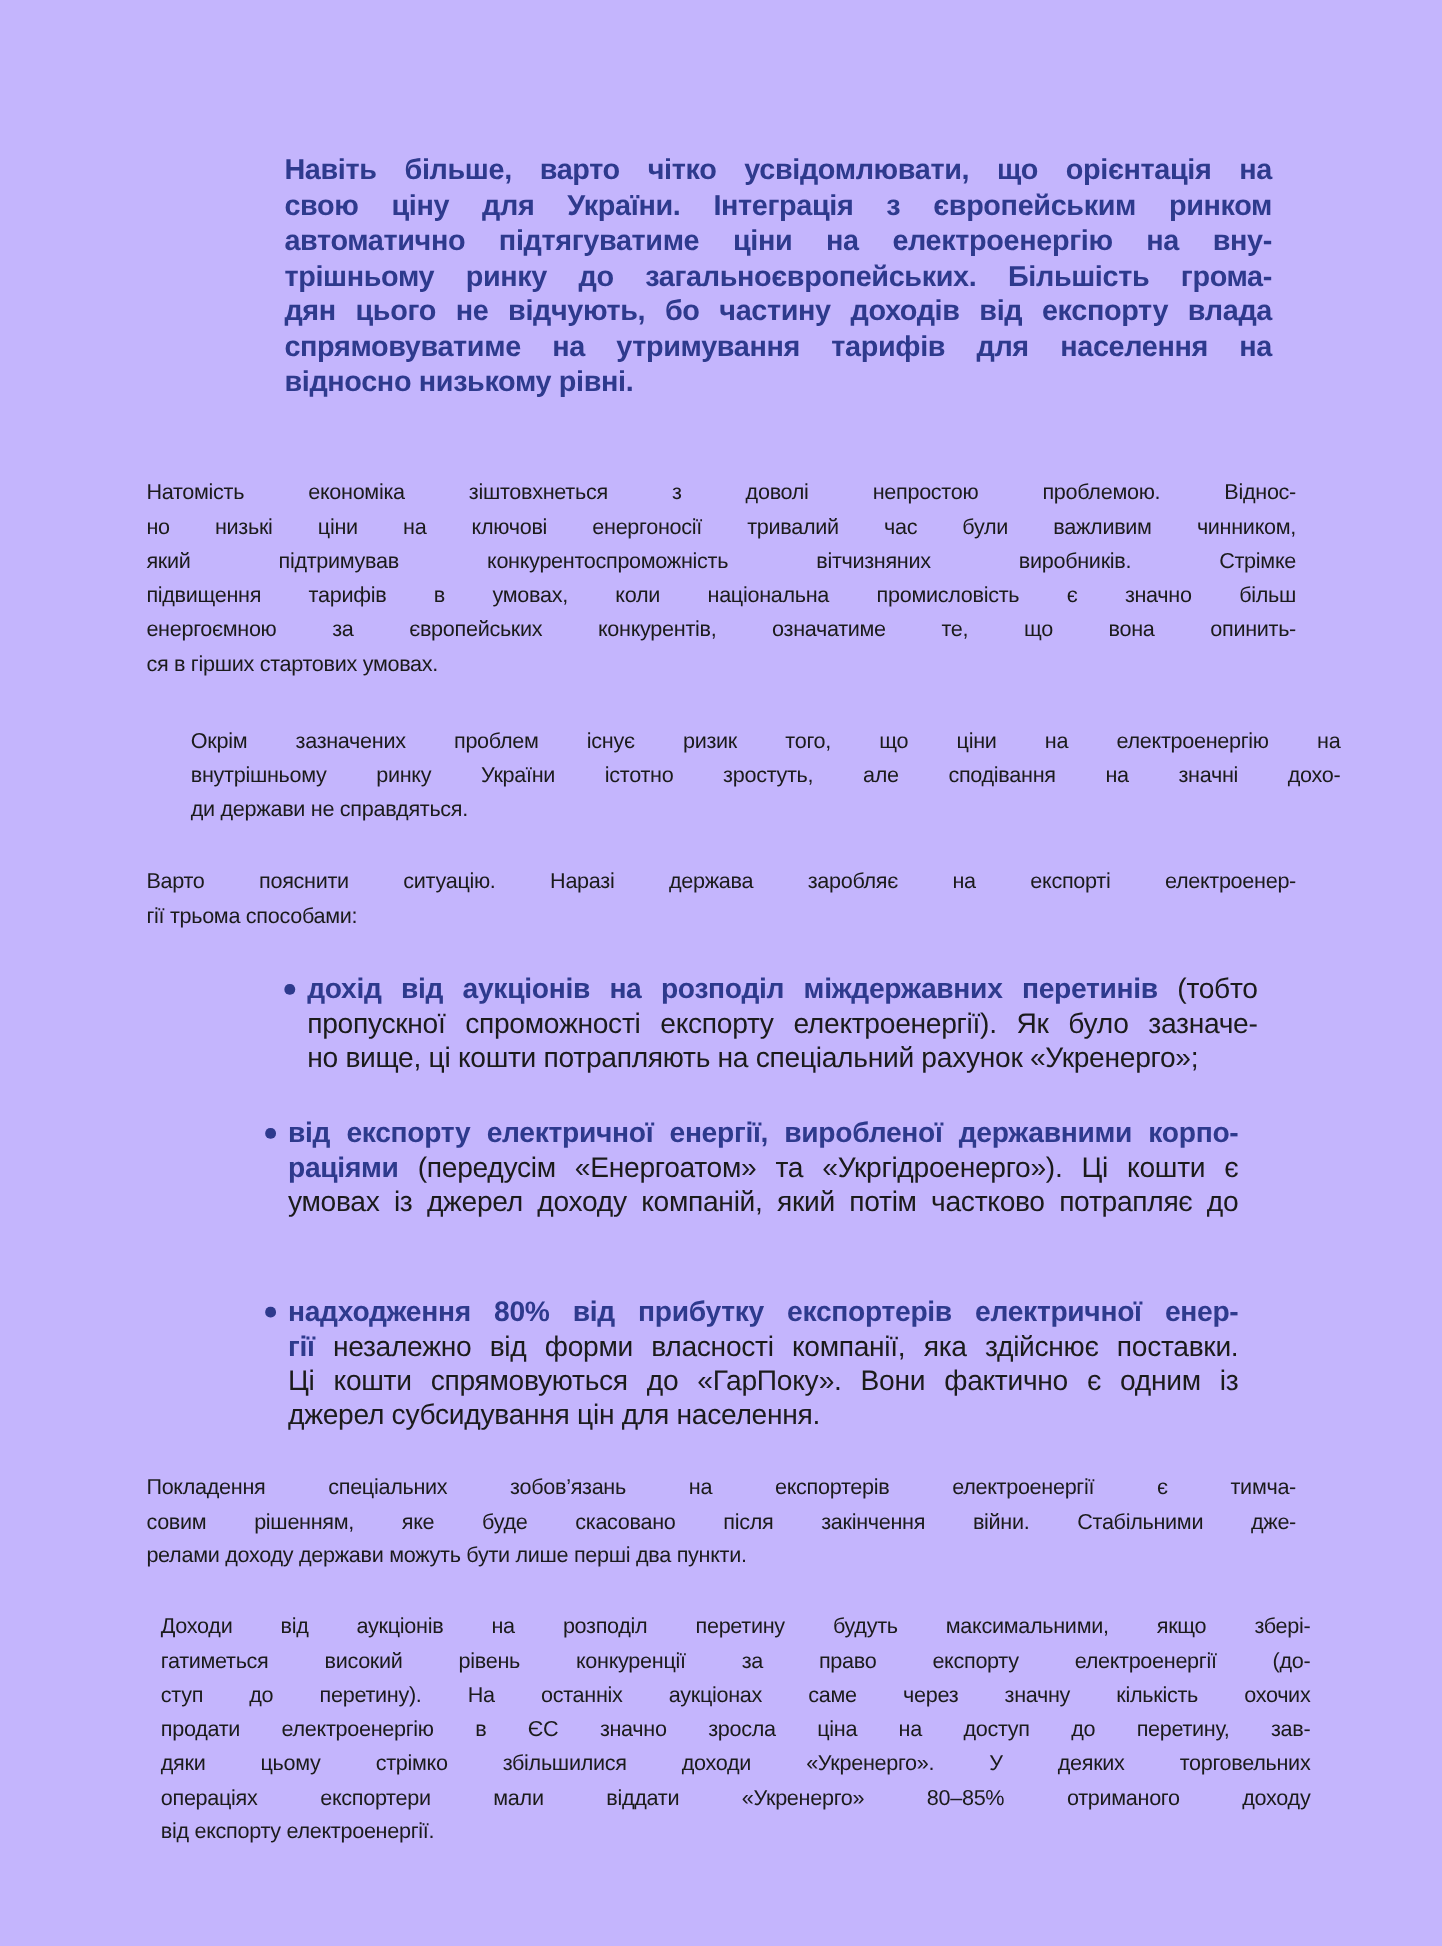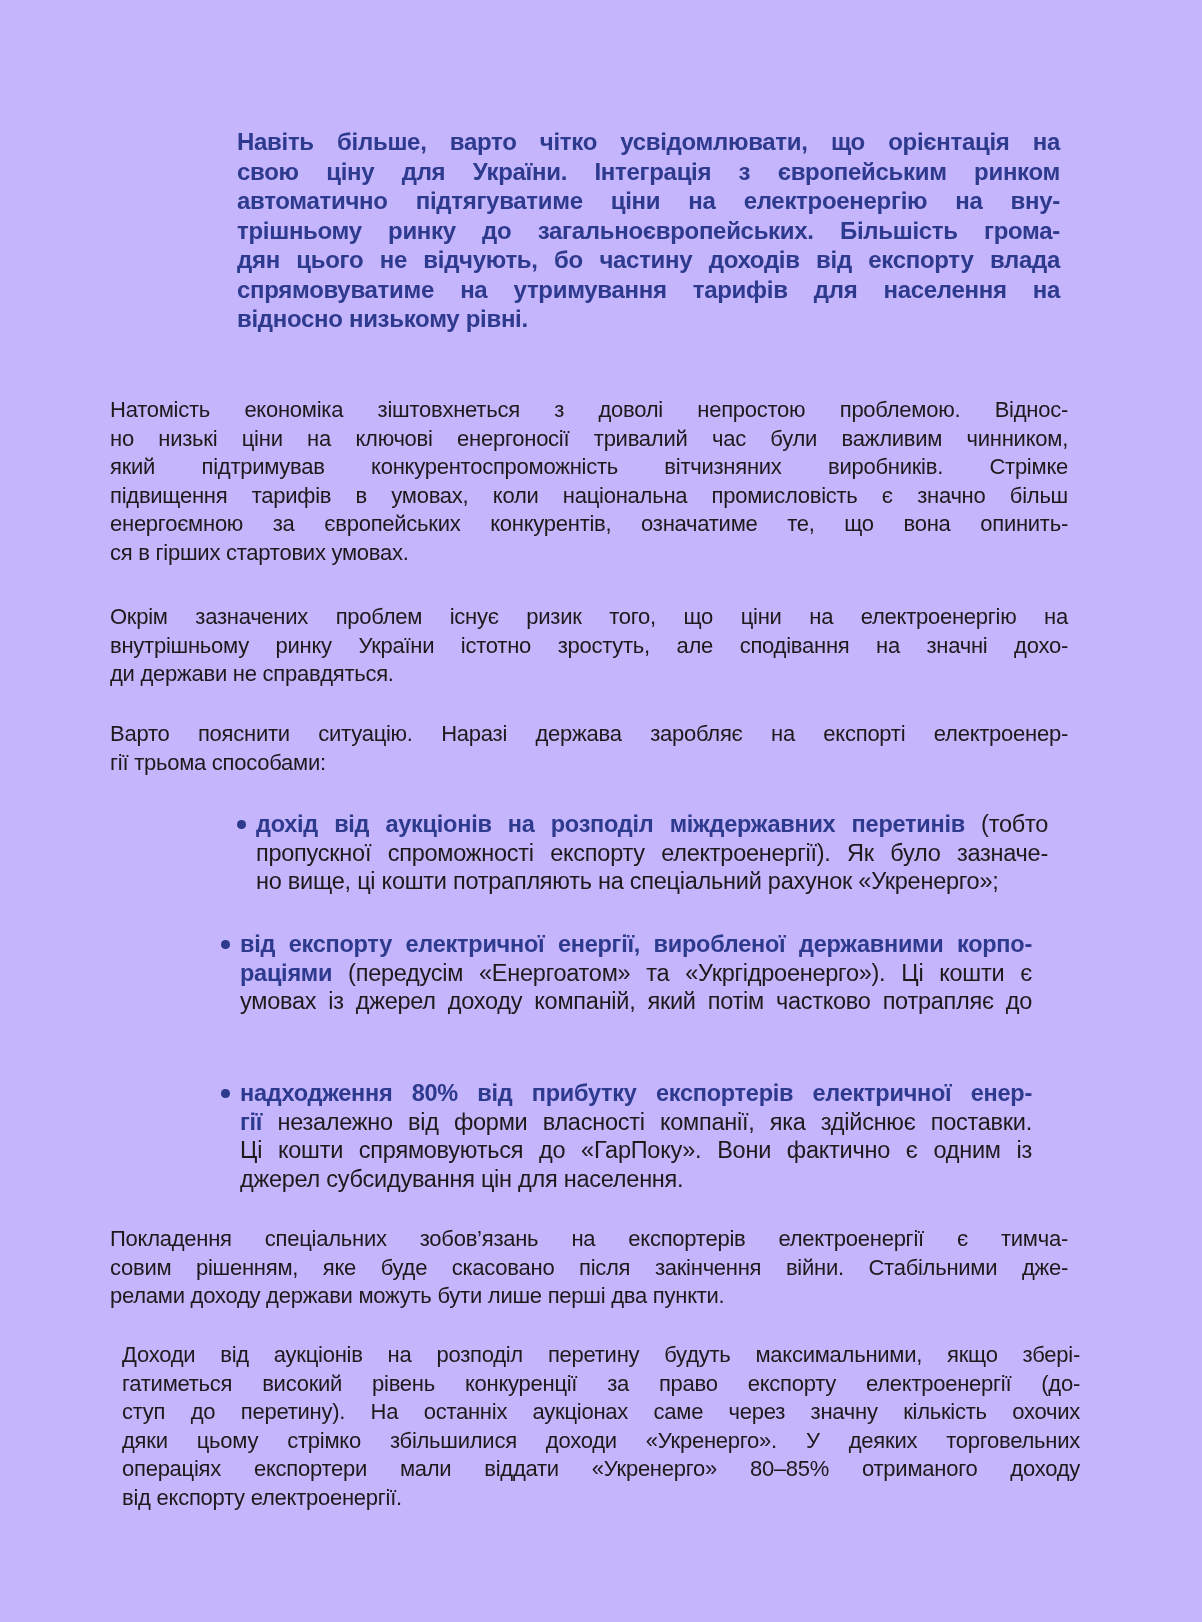--- a/index.html
+++ b/index.html
@@ -26,27 +26,27 @@
   }
   
   .lead{
     left:237px;top:127px;width:823px;
     font-size:24px;line-height:29.5px;font-weight:700;
     letter-spacing:-0.3px;
     color:var(--accent);
   }
   
   .para{
-    left:110px;width:958px;
-    font-size:22px;line-height:28.5px;
+    left:122px;width:958px;
+    font-size:18px;line-height:28.5px;
     letter-spacing:-0.25px;
     color:var(--ink);
   }
   .p1{top:396px;}
-  .p2{top:603px;}
+  .p2{top:603px;margin-left:37px;}
   .p3{top:720px;}
   .p4{top:1225px;}
   .p5{top:1341px;margin-left:12px;}
   
   .bullet{
     left:240px;width:792px;
     font-size:23.5px;line-height:28.5px;
     letter-spacing:-0.25px;
     color:var(--ink);
   }
@@ -116,17 +116,18 @@
     </div>
   <div class="block para p4">
       <div class="ln"><span class="txt">Покладення спеціальних зобов’язань на експортерів електроенергії є тимча-</span></div>
       <div class="ln"><span class="txt">совим рішенням, яке буде скасовано після закінчення війни. Стабільними дже-</span></div>
       <div class="ln last"><span class="txt">релами доходу держави можуть бути лише перші два пункти.</span></div>
     </div>
   <div class="block para p5">
       <div class="ln"><span class="txt">Доходи від аукціонів на розподіл перетину будуть максимальними, якщо збері-</span></div>
       <div class="ln"><span class="txt">гатиметься високий рівень конкуренції за право експорту електроенергії (до-</span></div>
       <div class="ln"><span class="txt">ступ до перетину). На останніх аукціонах саме через значну кількість охочих</span></div>
+      <div class="ln"><span class="txt">продати електроенергію в ЄС значно зросла ціна на доступ до перетину, зав-</span></div>
       <div class="ln"><span class="txt">дяки цьому стрімко збільшилися доходи «Укренерго». У деяких торговельних</span></div>
       <div class="ln"><span class="txt">операціях експортери мали віддати «Укренерго» 80–85% отриманого доходу</span></div>
       <div class="ln last"><span class="txt">від експорту електроенергії.</span></div>
     </div>
 </div>
 
 </body></html>

